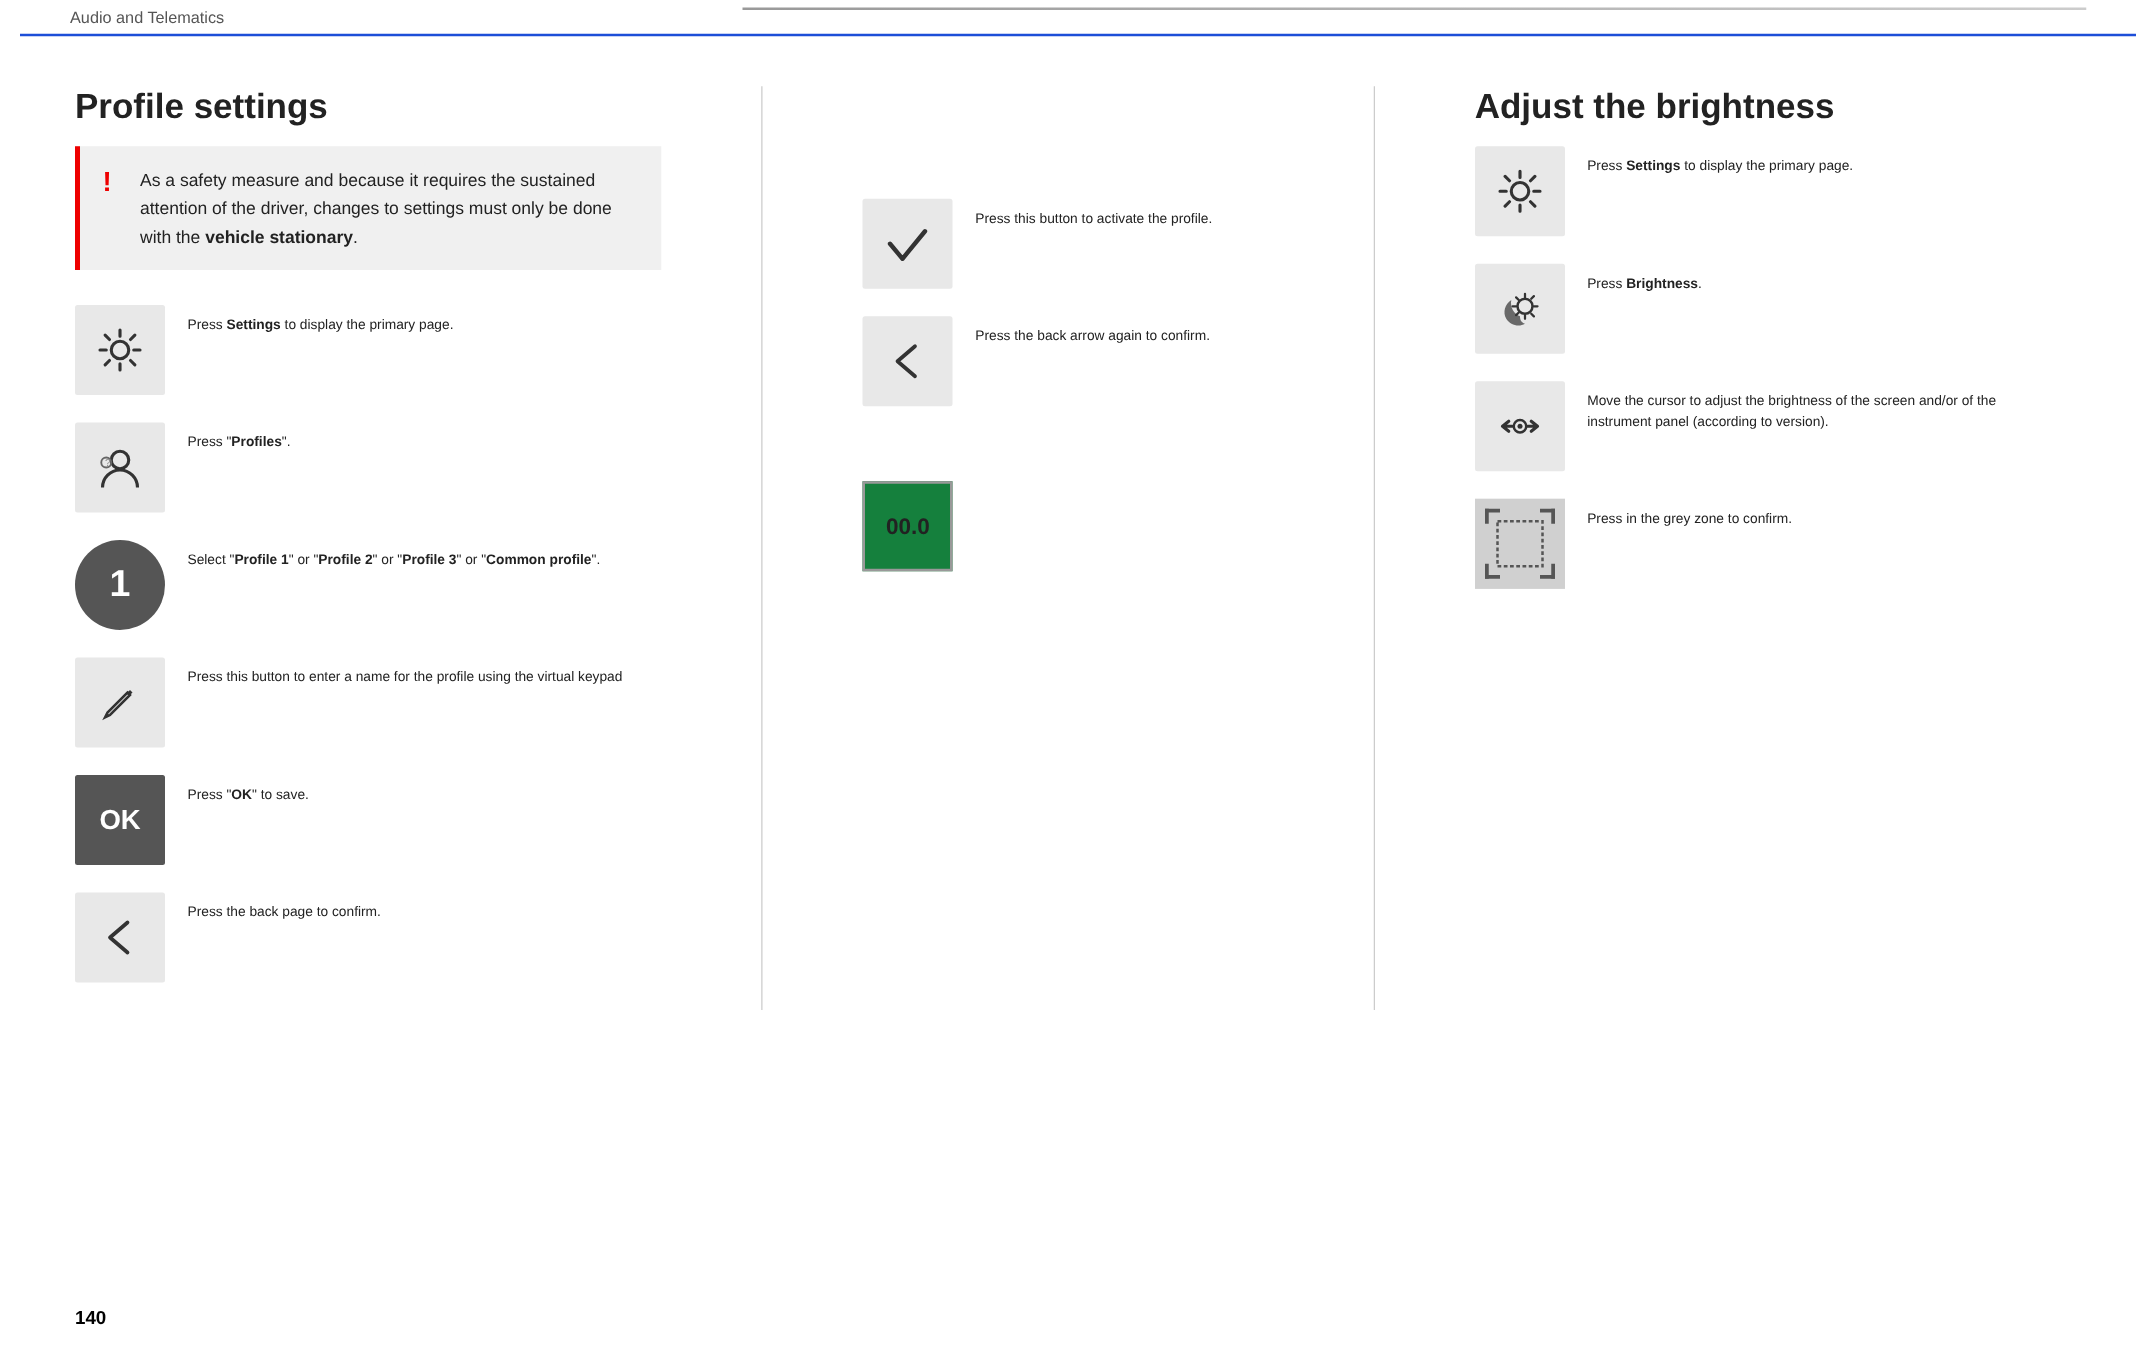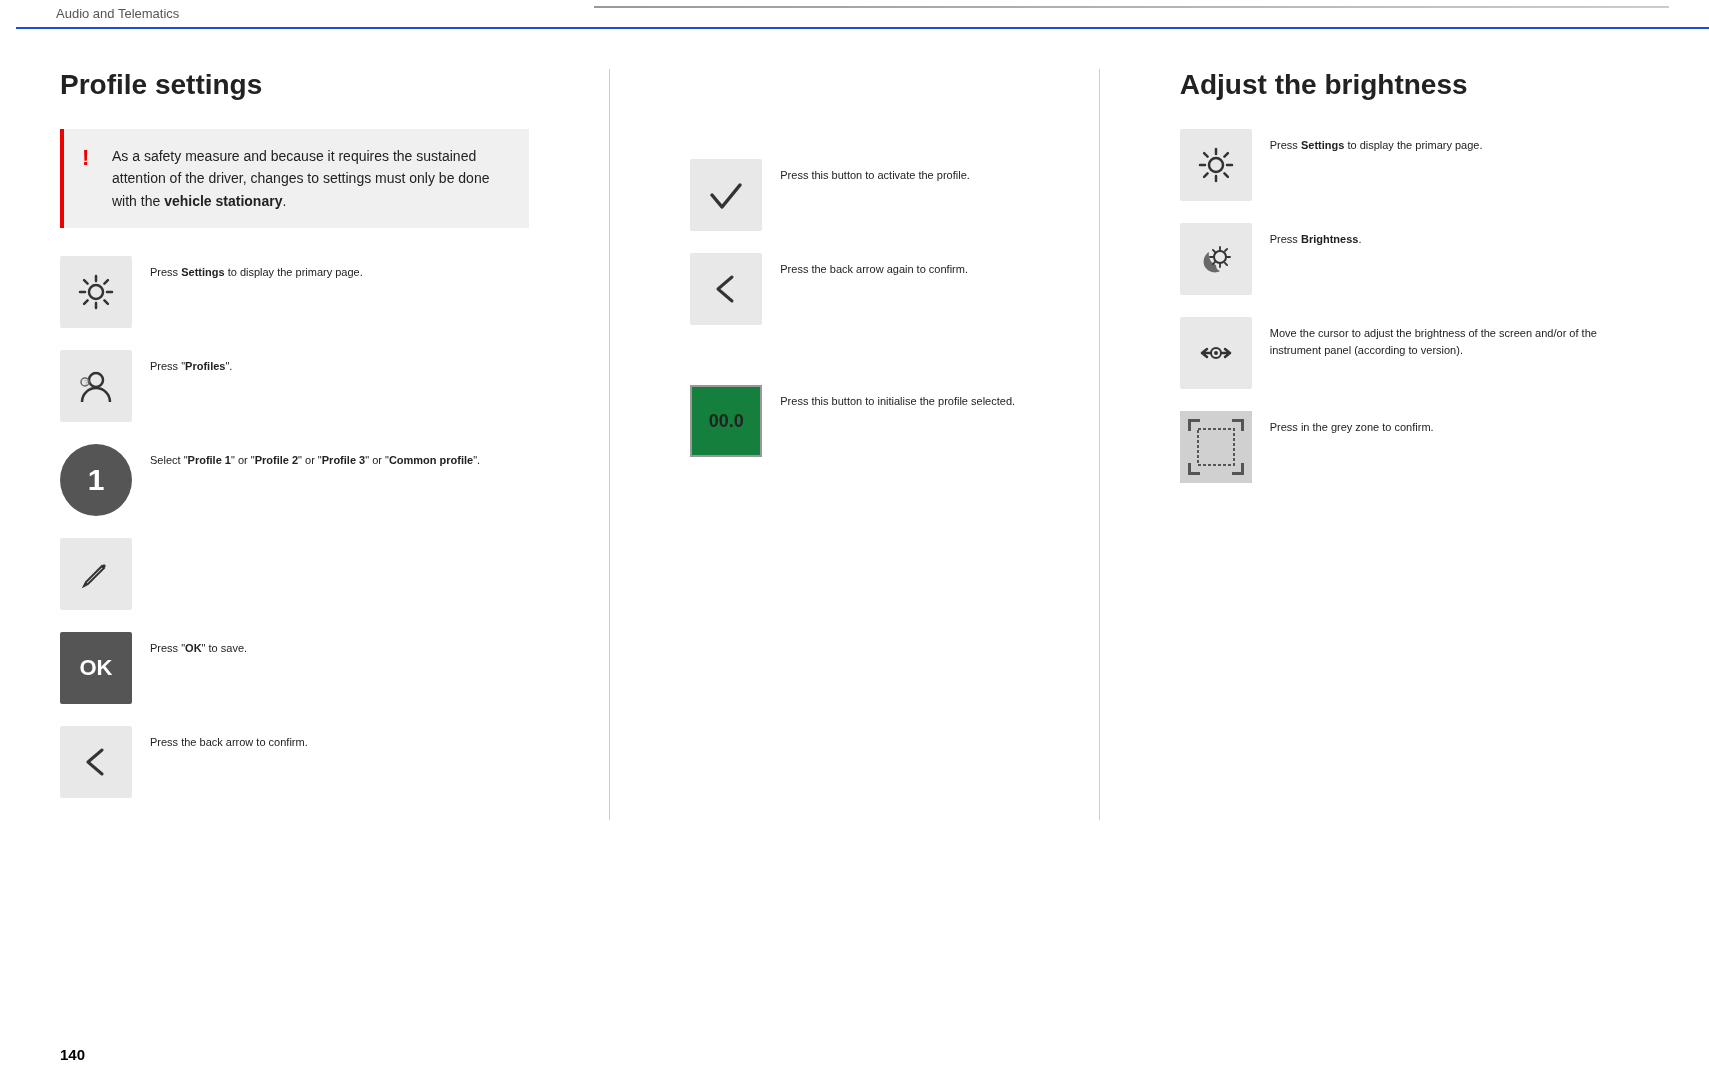--- a/index.html
+++ b/index.html
@@ -49,21 +49,21 @@
     }
 
     .right-section {
       flex: 1;
       max-width: 640px;
     }
 
     .section-title {
       font-size: 28px;
       font-weight: bold;
-      margin-bottom: 28px;
+      margin-bottom: 16px;
     }
 
     .item-row {
       display: flex;
       align-items: flex-start;
       margin-bottom: 22px;
       gap: 18px;
     }
 
     .icon-box {
@@ -229,34 +229,35 @@
 
     <div class="item-row">
       <div class="icon-box">
         <svg viewBox="0 0 44 44">
           <path d="M10 34l4-2 16-16-2-2L12 30z" fill="none" stroke="#333" stroke-width="2"></path>
           <path d="M28 14l2 2" stroke="#333" stroke-width="2"></path>
           <path d="M30 12l2 2-2 2-2-2z" fill="#333"></path>
           <path d="M10 34l1.5-4 2.5 2.5z" fill="#333"></path>
         </svg>
       </div>
+      <div class="item-text">Press this button to enter a name for the profile using the virtual keypad</div>
     </div>
 
     <div class="item-row">
       <div class="ok-box">OK</div>
       <div class="item-text">Press "<b>OK</b>" to save.</div>
     </div>
 
     <div class="item-row">
       <div class="icon-box">
         <svg viewBox="0 0 44 44">
           <path d="M28 10L14 22l14 12" fill="none" stroke="#333" stroke-width="3" stroke-linecap="round" stroke-linejoin="round"></path>
         </svg>
       </div>
-      <div class="item-text">Press the back arrow to confirm.</div>
+      <div class="item-text">Press the back page to confirm.</div>
     </div>
   </div>
 
   <div class="divider-vertical"></div>
 
   <div style="flex:0.7; max-width:420px; padding-top: 90px;">
 
     <div class="item-row">
       <div class="icon-box">
         <svg viewBox="0 0 44 44">
@@ -270,21 +271,20 @@
       <div class="icon-box">
         <svg viewBox="0 0 44 44">
           <path d="M28 10L14 22l14 12" fill="none" stroke="#333" stroke-width="3" stroke-linecap="round" stroke-linejoin="round"></path>
         </svg>
       </div>
       <div class="item-text">Press the back arrow again to confirm.</div>
     </div>
 
     <div class="item-row" style="margin-top: 60px;">
       <div class="display-box">00.0</div>
-      <div class="item-text">Press this button to initialise the profile selected.</div>
     </div>
   </div>
 
   <div class="divider-vertical"></div>
 
   <div class="right-section">
     <h2 class="section-title">Adjust the brightness</h2>
 
     <div class="item-row">
       <div class="icon-box">

